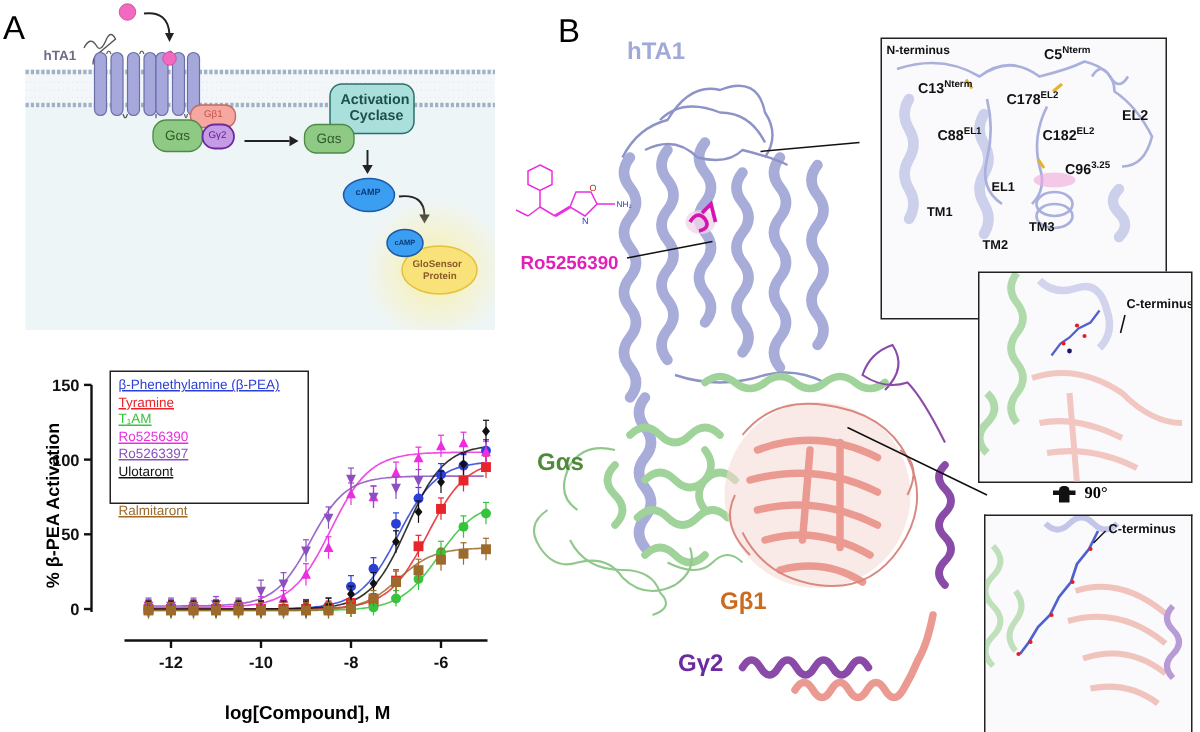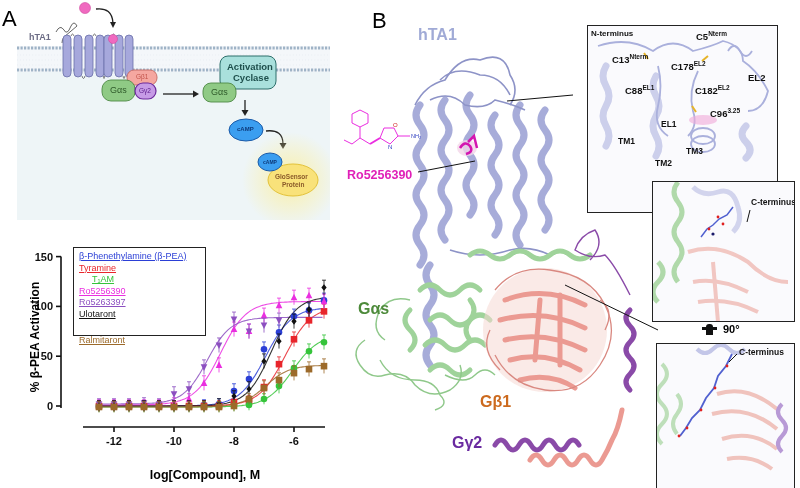--- a/index.html
+++ b/index.html
@@ -463,21 +463,21 @@
         <line x1="324" y1="118.86" x2="324" y2="133.46" stroke="#9c6a2a" stroke-width="0.8"></line>
         <line x1="322" y1="118.86" x2="326" y2="118.86" stroke="#9c6a2a" stroke-width="0.8"></line>
         <rect x="320.7" y="122.86" width="6.6" height="6.6" fill="#9c6a2a"></rect>
       </g>
   </svg>
 </div>
 
 <div class="legend">
   <div style="color:#2b3fd6;">β-Phenethylamine (β-PEA)</div>
   <div style="color:#e8252b;">Tyramine</div>
-  <div style="color:#35c43a;margin-left:13px;">T₁AM</div>
+  <div style="color:#35c43a;">T₁AM</div>
   <div style="color:#ea2ee0;">Ro5256390</div>
   <div style="color:#8c4fc0;">Ro5263397</div>
   <div style="color:#111111;">Ulotaront</div>
   <div style="color:#9c6a2a;margin-top:14px;">Ralmitaront</div>
 </div>
 
 <div class="abs" style="left:-40px; top:330px; width:150px; text-align:center; transform: rotate(-90deg); font-size:12px; font-weight:bold;">% β-PEA Activation</div>
 <div class="abs" style="left:120px; top:468px; width:170px; text-align:center; font-size:12.5px; font-weight:bold;">log[Compound], M</div>
 
 <div class="abs panel-letter" style="left:372px; top:8px;">B</div>
@@ -635,21 +635,21 @@
       <circle cx="65" cy="35" r="1.4" fill="#e02020"></circle>
         <circle cx="70" cy="42" r="1.4" fill="#e02020"></circle>
       <circle cx="56" cy="47" r="1.4" fill="#e02020"></circle>
         <circle cx="60" cy="52" r="1.6" fill="#1a1a6a"></circle>
     </g>
     <line x1="97" y1="28" x2="94" y2="40" stroke="#111" stroke-width="1"></line>
   </svg>
   <div class="inset-lbl" style="left:98px; top:15px; font-size:8.5px; font-weight:bold;">C-terminus</div>
 </div>
 
-<div class="abs" style="left:702px; top:324px; width:60px; height:16px;">
+<div class="abs" style="left:702px; top:324px; width:60px; height:16px;font-family:Liberation Serif, serif;">
   <span style="position:absolute; left:0; top:3px; width:15px; height:3px; background:#111;"></span>
   <span style="position:absolute; left:4px; top:0; width:7px; height:11px; background:#111; border-radius:3px 3px 0 0;"></span>
   <span style="position:absolute; left:21px; top:-1px; font-size:11px; font-weight:bold;">90°</span>
 </div>
 
 <div class="inset" style="left:656px; top:343px; width:139px; height:145px; border-bottom:none;">
   <svg width="139" height="145" viewBox="0 0 139 145" class="abs" style="left:0;top:0;">
     <g fill="none" stroke="#b8ddb3" stroke-width="4" opacity="0.9">
       <path d="M5 20 q10 10 0 20 q-10 10 0 20 q10 10 0 20 q-10 10 0 20"></path>
       <path d="M20 50 q8 10 0 20 q-8 10 0 20"></path>

